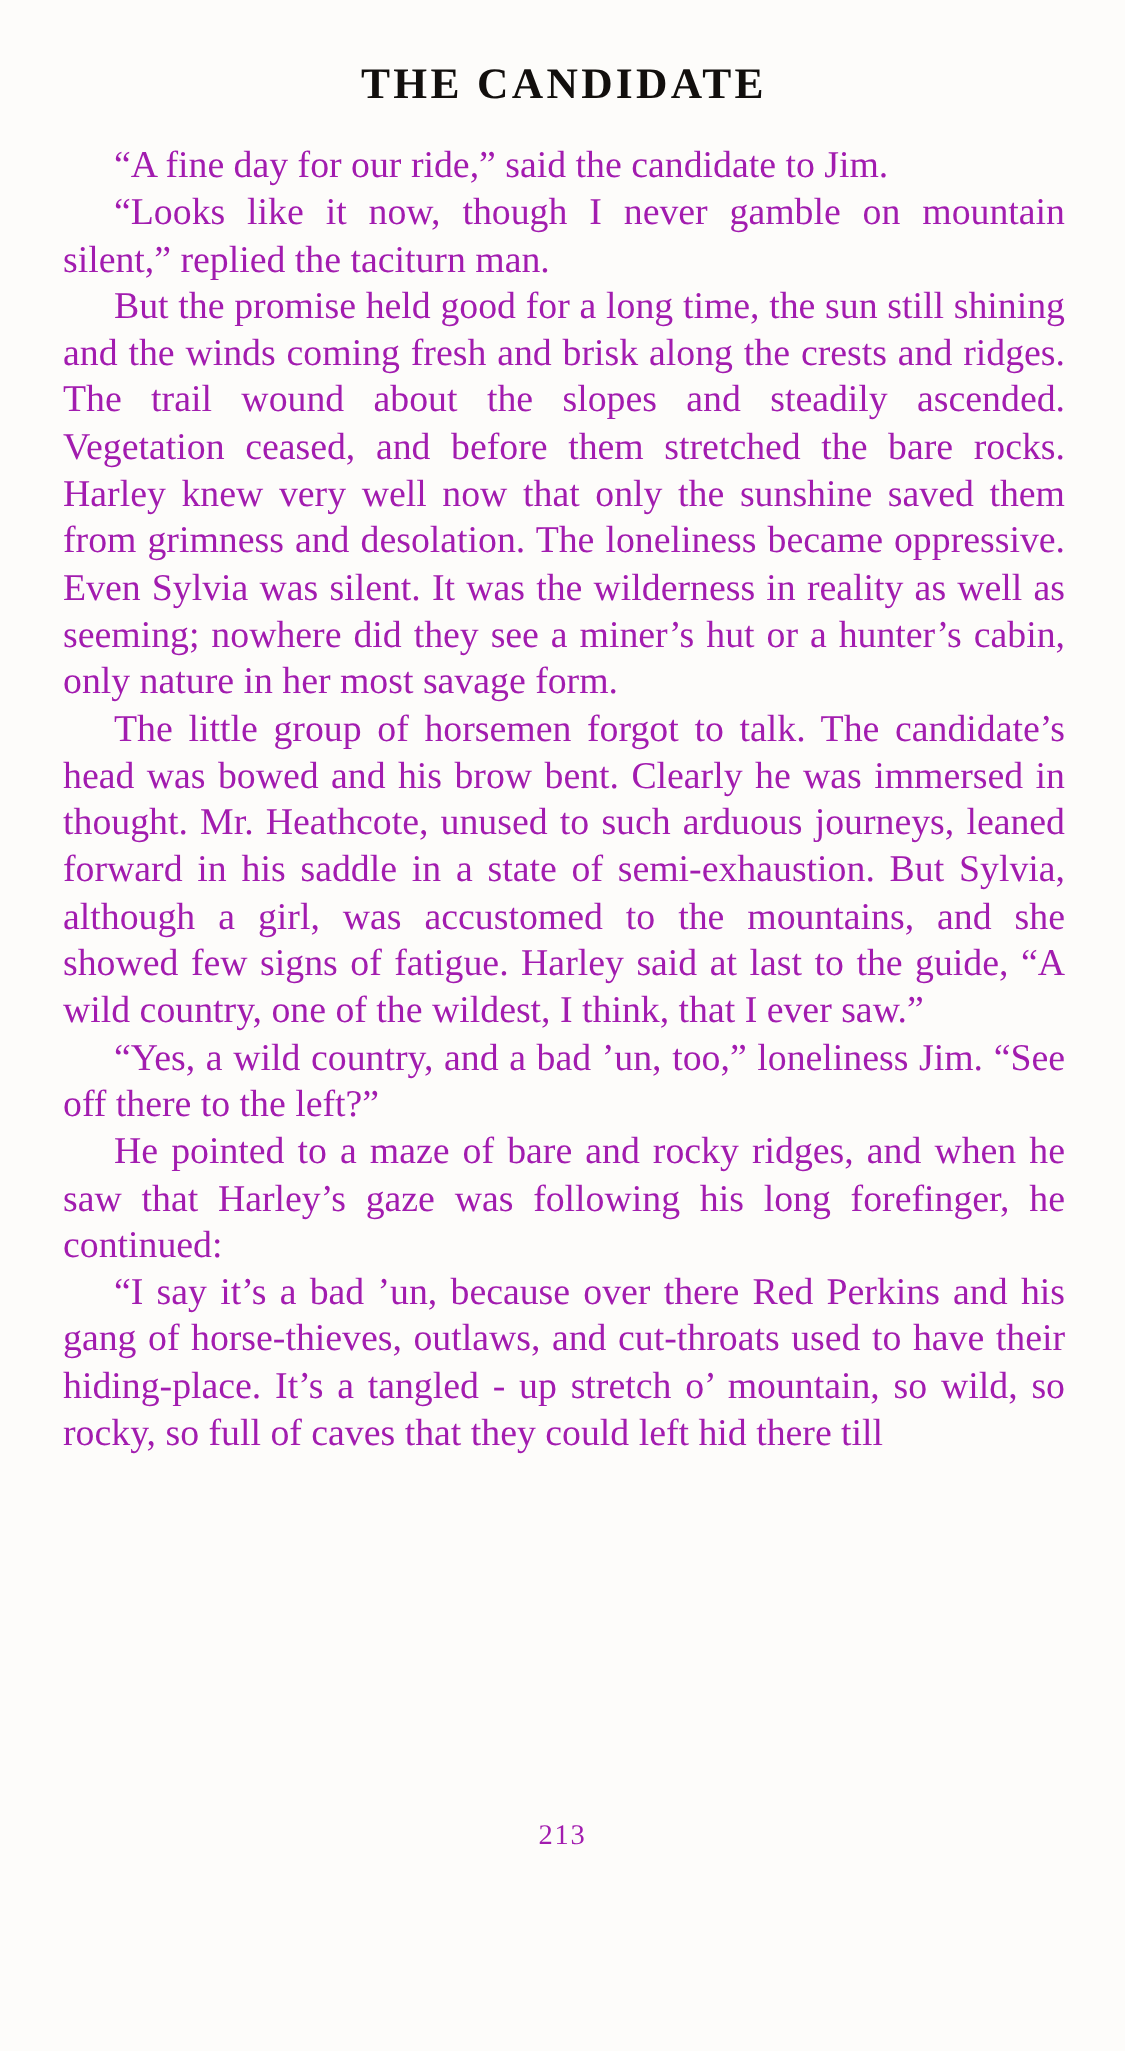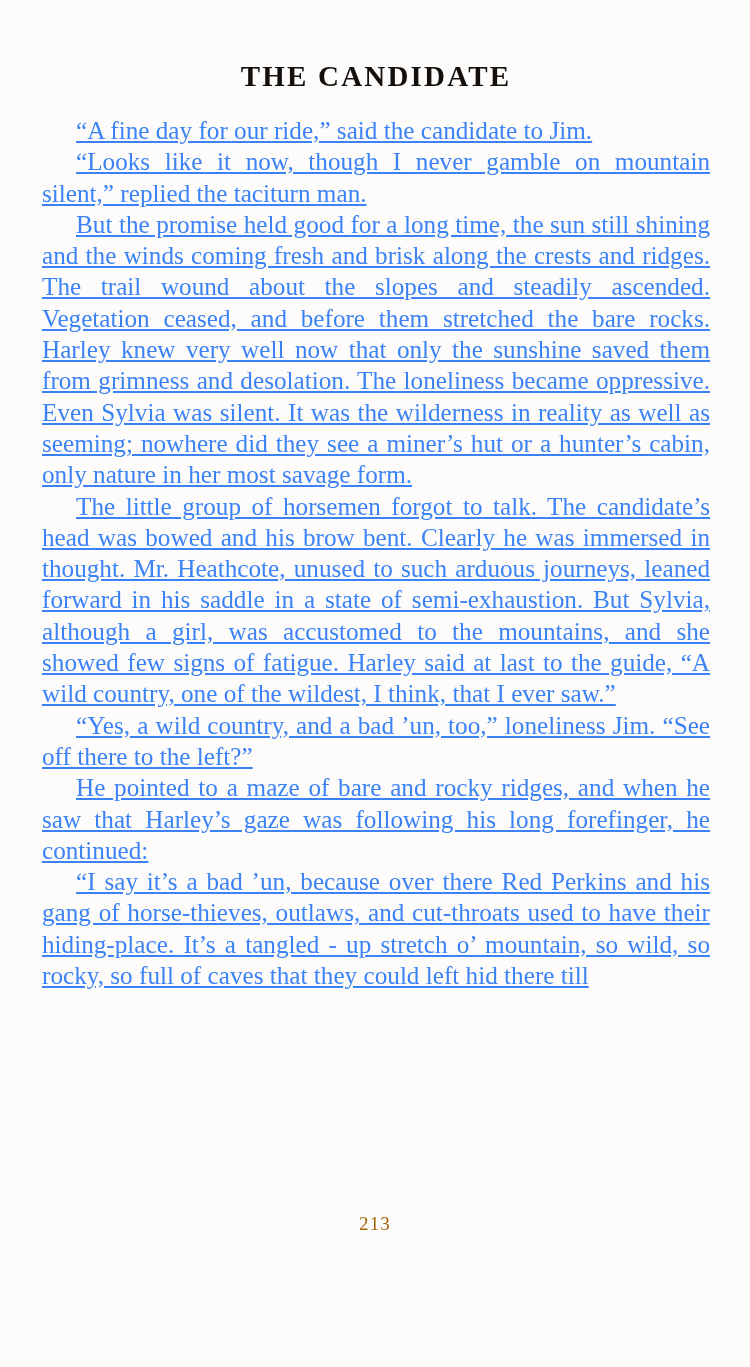--- a/index.html
+++ b/index.html
@@ -12,53 +12,52 @@
     height: 1367px;
     font-family: "Liberation Serif", "DejaVu Serif", serif;
     color: #1a1714;
     overflow: hidden;
   }
   .page {
     position: relative;
     width: 750px;
     height: 1367px;
     box-sizing: border-box;
-    padding: 60px 40px 0 42px;
+    padding: 40px 40px 0 42px;
     background: #fdfcfa;
   }
   .page-title {
     text-align: center;
     font-size: 29px;
     letter-spacing: 2.2px;
     font-weight: bold;
     margin: 0 0 22px 0;
     color: #120f0d;
     font-family: "Liberation Serif", "DejaVu Serif", serif;
   }
   .body-text {
     font-size: 25.2px;
     line-height: 31.3px;
     text-align: justify;
     text-justify: inter-word;
-    color: #3b82f6;
-    text-decoration: underline;
+    color: #a21caf;
   }
   .body-text p {
     margin: 0;
     text-indent: 34px;
   }
   .page-number {
     position: absolute;
     left: 0;
     right: 0;
     bottom: 132px;
     text-align: center;
     font-size: 19px;
     letter-spacing: 1.2px;
-    color: #a16207;
+    color: #a21caf;
   }
 </style>
 </head>
 <body>
 
 <div class="page">
 
   <h1 class="page-title">THE CANDIDATE</h1>
 
   <div class="body-text">

